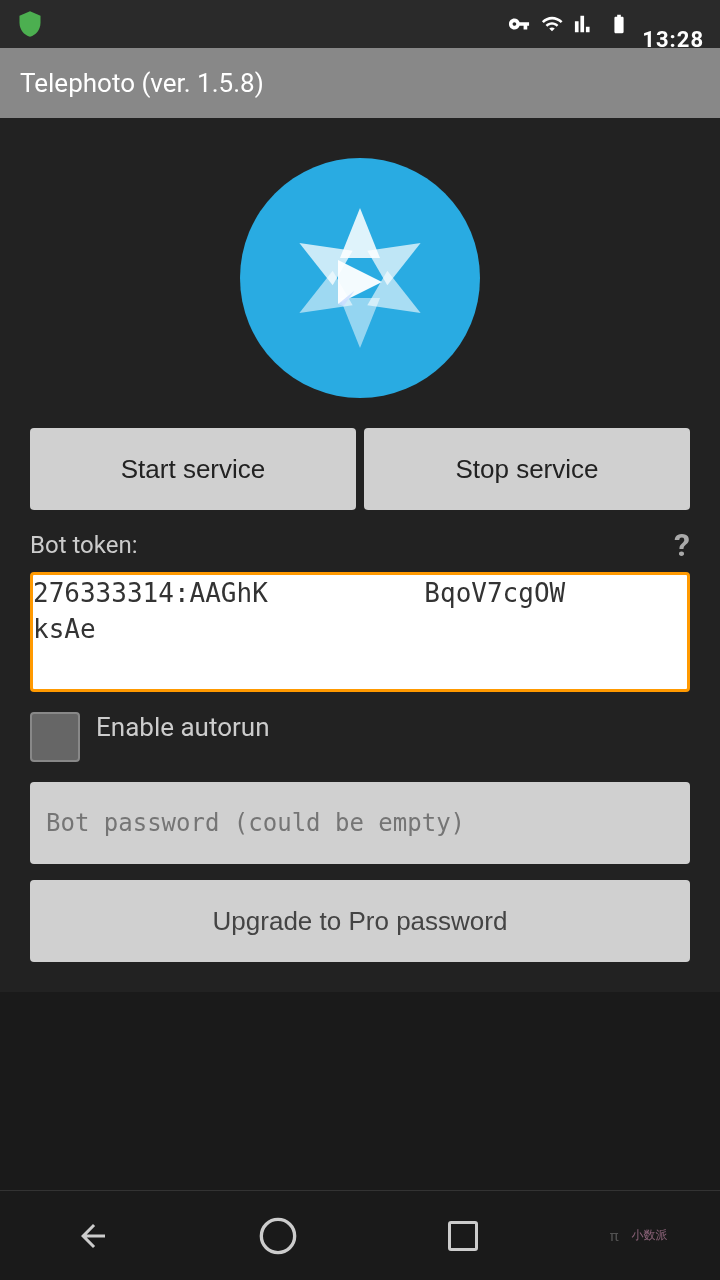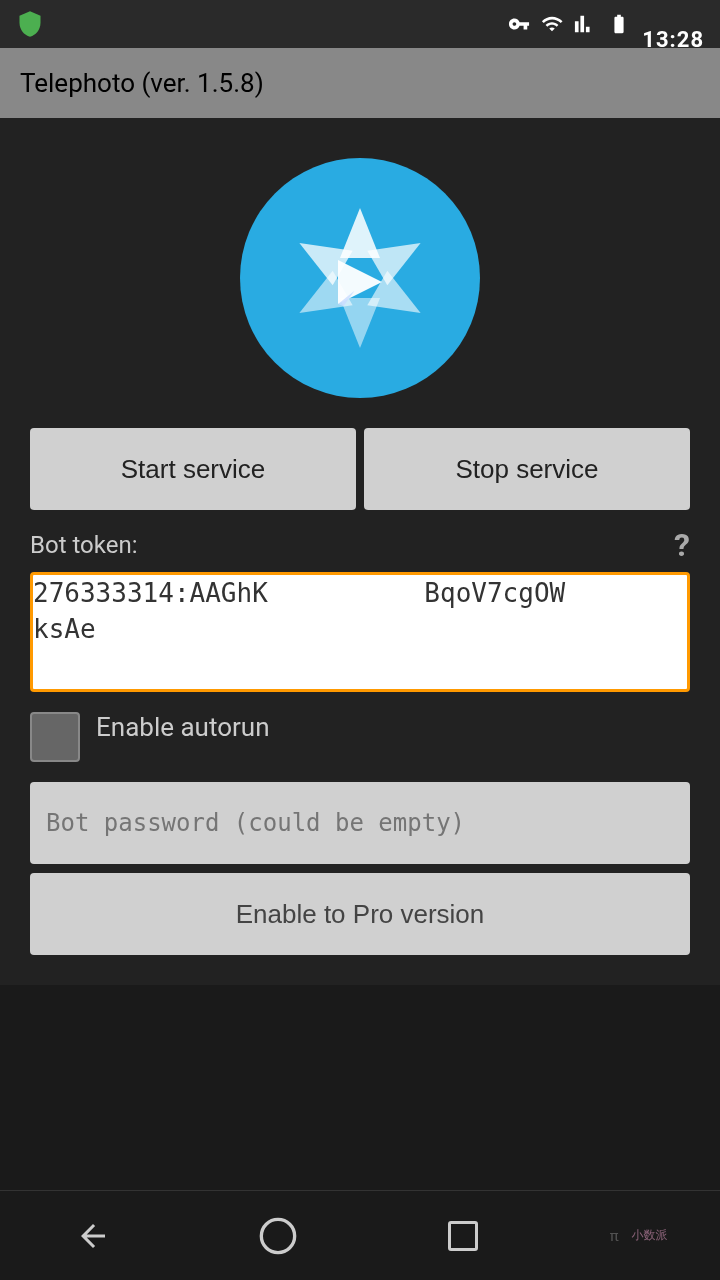--- a/index.html
+++ b/index.html
@@ -52,21 +52,21 @@
       width: 720px;
       height: 70px;
       background: #888888;
       display: flex;
       align-items: center;
       padding: 0 20px;
     }
 
     .title-bar-text {
       font-size: 26px;
-      color: #000000;
+      color: #ffffff;
       font-weight: normal;
     }
 
     
     .main-content {
       width: 720px;
       background: #222222;
       padding: 0 30px 30px 30px;
       display: flex;
       flex-direction: column;
@@ -182,21 +182,21 @@
       width: 100%;
       height: 82px;
       background: #d0d0d0;
       border: none;
       border-radius: 4px;
       padding: 8px 16px;
       font-size: 24px;
       color: #999;
       font-family: monospace;
       outline: none;
-      margin-bottom: 9px;
+      margin-bottom: 16px;
     }
 
     
     .upgrade-btn {
       width: 100%;
       height: 82px;
       background: #d0d0d0;
       border: none;
       border-radius: 4px;
       font-size: 26px;
@@ -300,21 +300,21 @@
   <textarea class="bot-token-input" style="">276333314:AAGhK          BqoV7cgOW
 ksAe</textarea>
 
   <div class="autorun-row">
     <input type="checkbox" class="autorun-checkbox" style="">
     <span class="autorun-label">Enable autorun</span>
   </div>
 
   <input type="text" class="bot-password-input" placeholder="Bot password (could be empty)" style="">
 
-  <button class="upgrade-btn">Enable to Pro version</button>
+  <button class="upgrade-btn">Upgrade to Pro password</button>
 
 </div>
 
 <div class="nav-bar">
   <div class="nav-btn">
     <svg width="36" height="36" viewBox="0 0 24 24" fill="#ccc">
       <path d="M20 11H7.83l5.59-5.59L12 4l-8 8 8 8 1.41-1.41L7.83 13H20v-2z"></path>
     </svg>
   </div>
   <div class="nav-btn">

